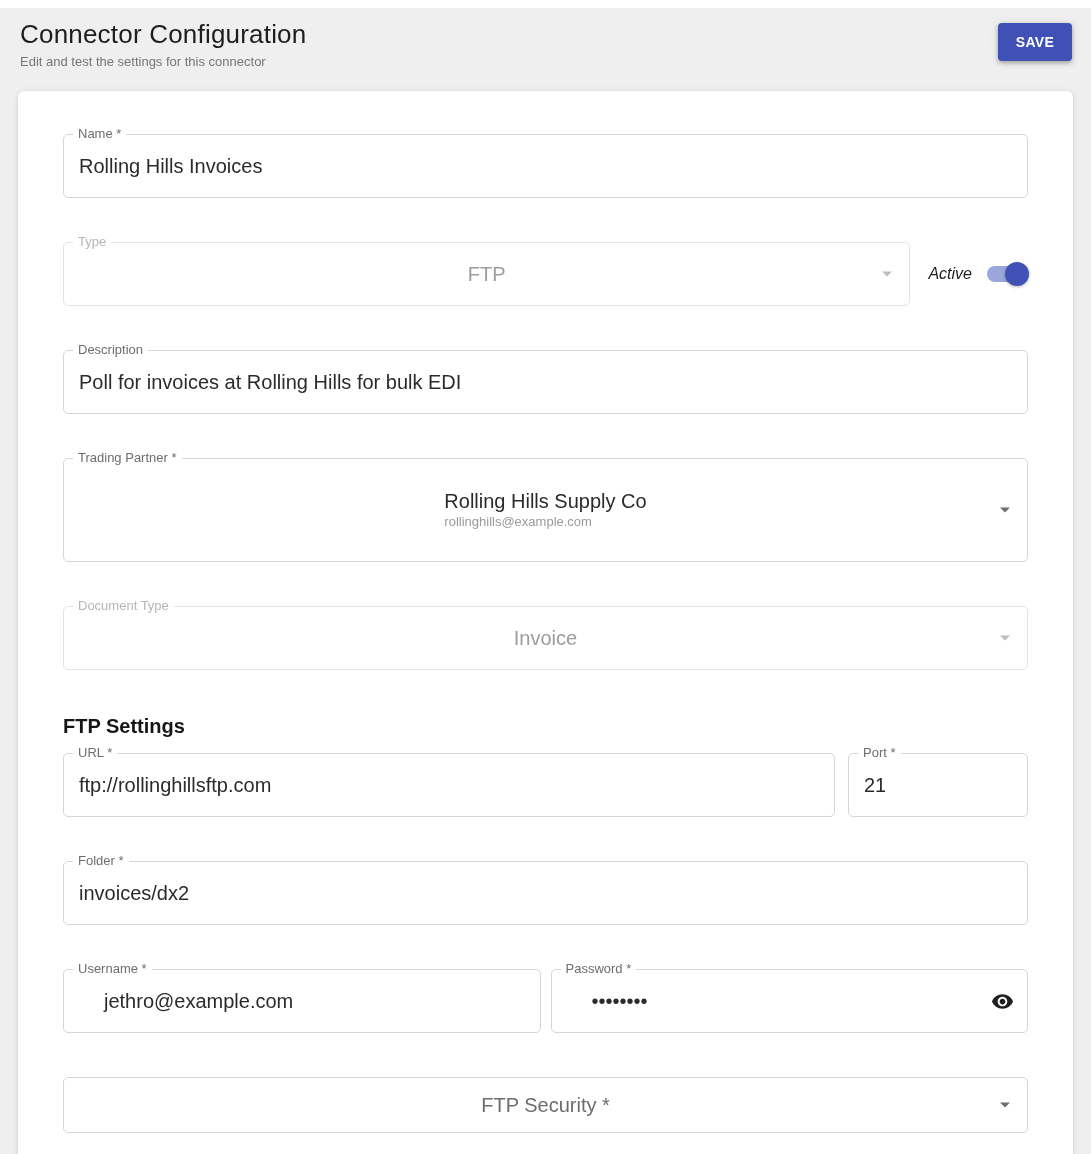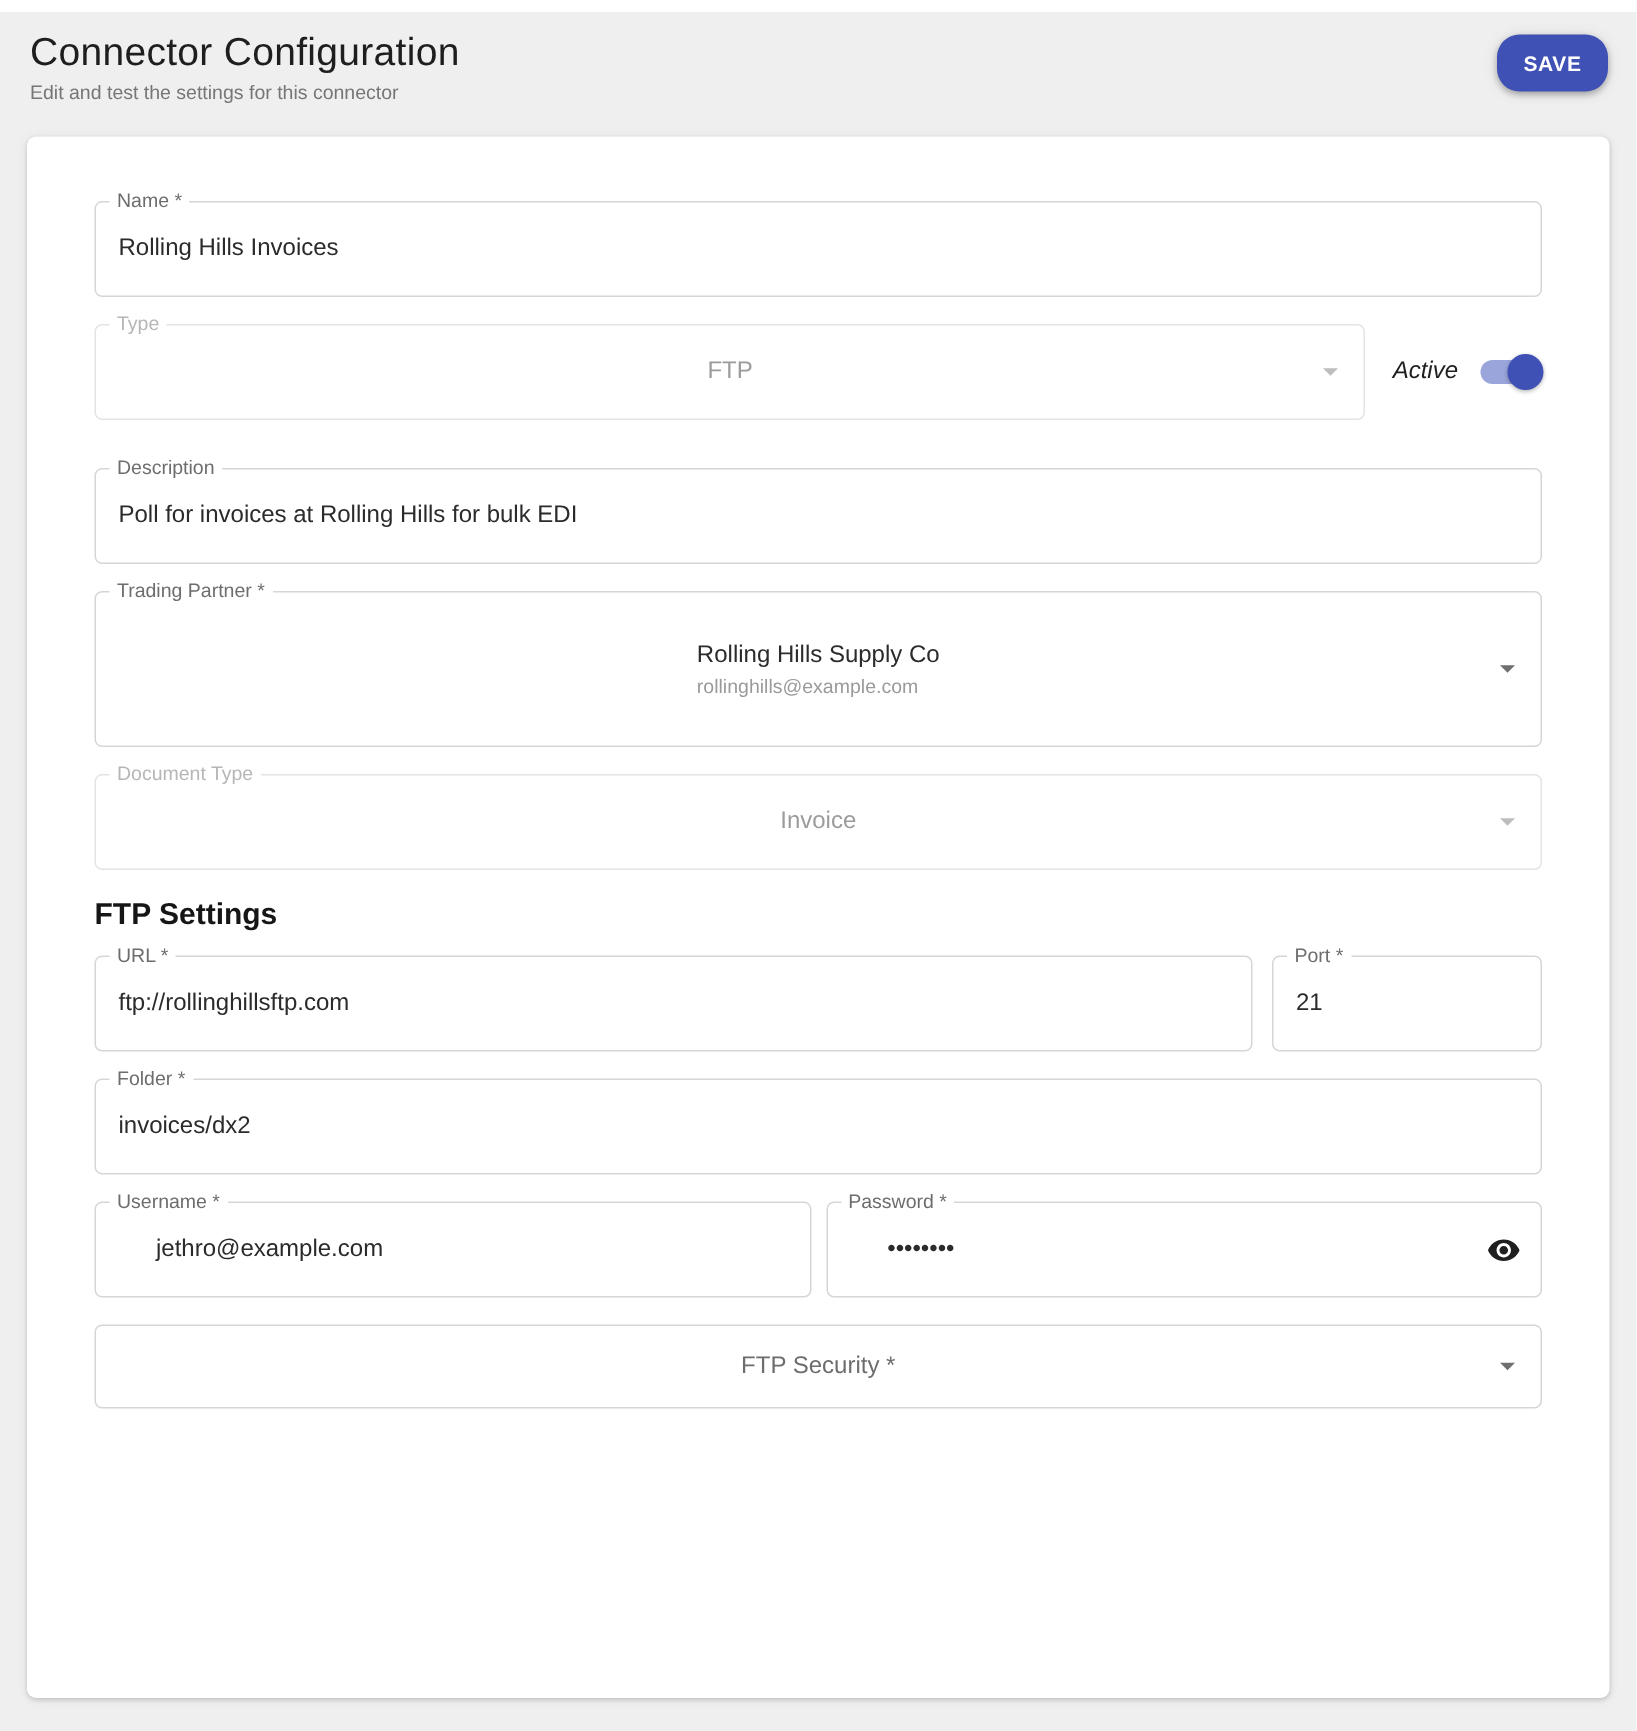--- a/index.html
+++ b/index.html
@@ -35,21 +35,21 @@
     min-width: 74px;
     height: 38px;
     padding: 0 8px;
     background: var(--accent, #3f51b5);
     color: #fff;
     font-family: "Liberation Sans", sans-serif;
     font-size: 14px;
     font-weight: 700;
     letter-spacing: 0.4px;
     border: none;
-    border-radius: 15px;
+    border-radius: 4px;
     box-shadow: 0 2px 4px rgba(0,0,0,0.28), 0 1px 10px rgba(0,0,0,0.10);
     cursor: pointer;
   }
 
   
   .card {
     margin: 0 18px;
     background: #fff;
     border-radius: 6px;
     box-shadow: 0 1px 3px rgba(0,0,0,0.14), 0 1px 8px rgba(0,0,0,0.07);
@@ -59,37 +59,37 @@
 
   
   .field {
     position: relative;
     border: 1px solid #d6d6d6;
     border-radius: 5px;
     height: 64px;
     display: flex;
     align-items: center;
     padding: 0 15px;
-    margin-bottom: 18px;
+    margin-bottom: 44px;
     background: #fff;
     cursor: text;
   }
   .field .flabel {
     position: absolute;
     top: -9px;
     left: 9px;
     background: #fff;
     padding: 0 5px;
     font-size: 13px;
     color: #6d6d6d;
     line-height: 16px;
     white-space: nowrap;
   }
   .field .fvalue {
-    font-size: 16px;
+    font-size: 20px;
     color: #2b2b2b;
     line-height: 20px;
   }
   .field.select { cursor: pointer; justify-content: center; }
   .field.disabled { border-color: #e4e4e4; cursor: default; }
   .field.disabled .flabel { color: #b6b6b6; }
   .field.disabled .fvalue { color: #9c9c9c; }
 
   .arrow {
     position: absolute;

